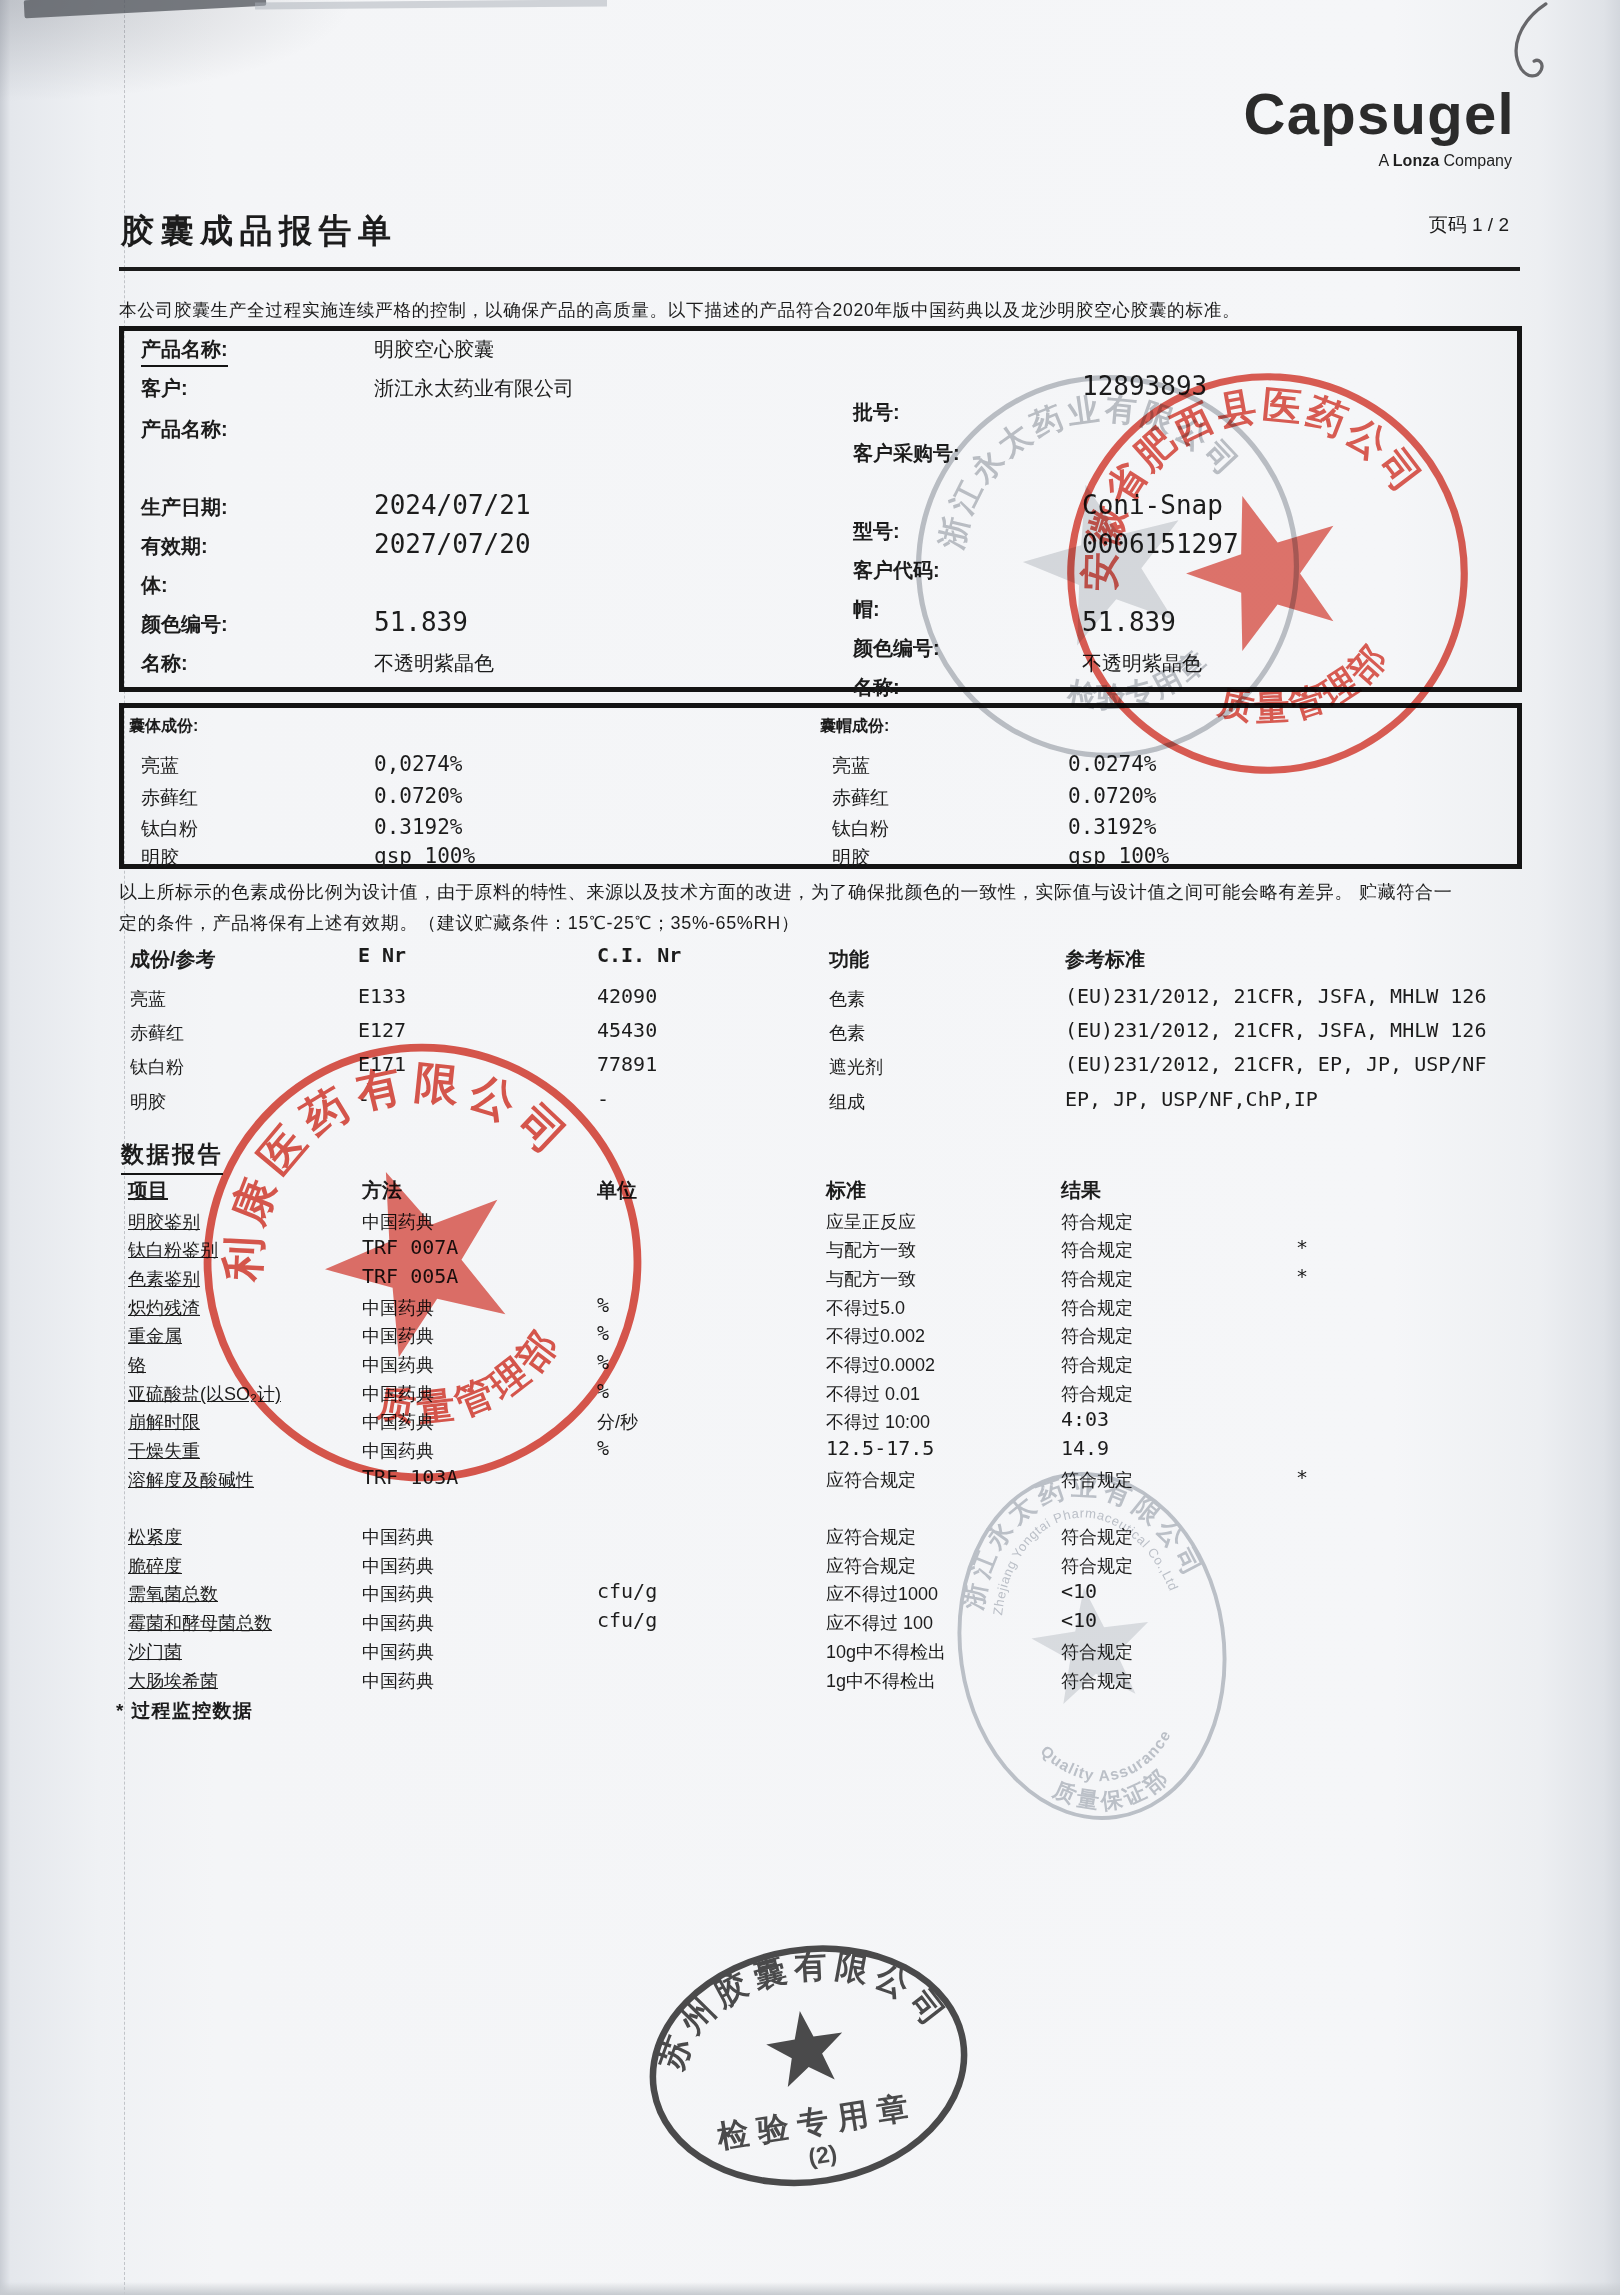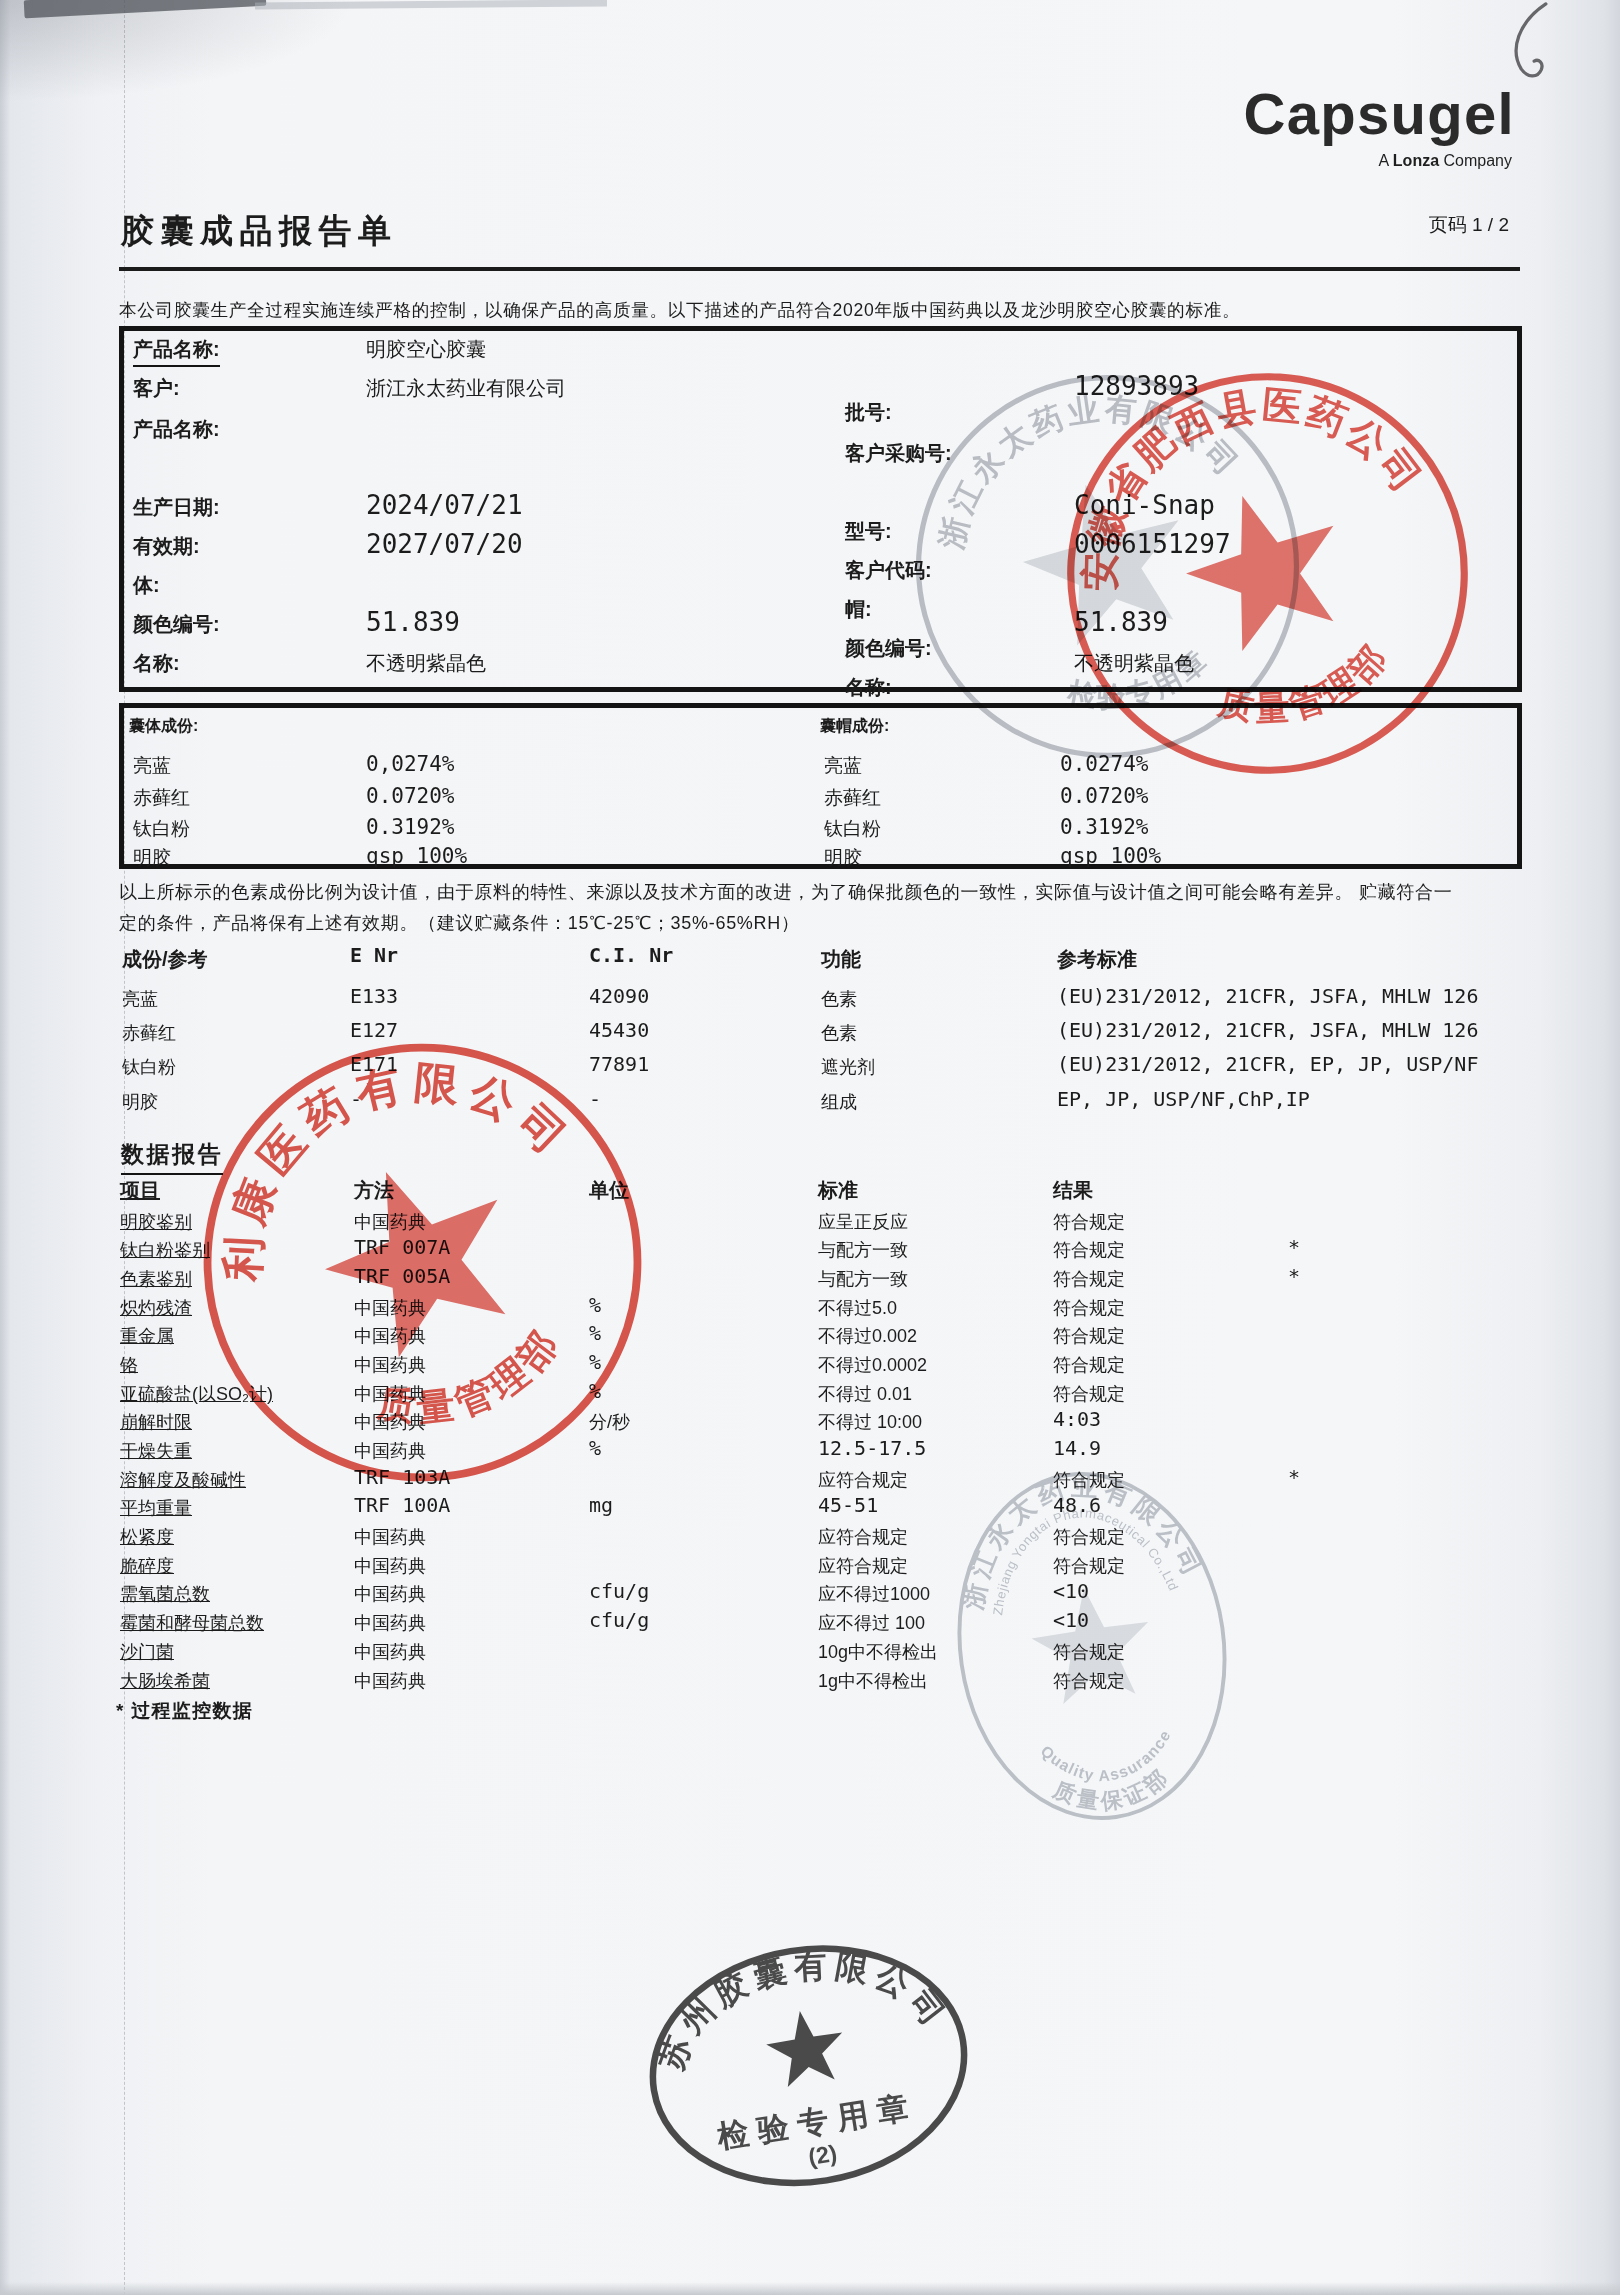--- a/index.html
+++ b/index.html
@@ -23,21 +23,21 @@
   .page-num{position:absolute;right:111px;top:212px;font-size:19px;}
 
   .doc-title{position:absolute;left:121px;top:209px;font-size:33px;font-weight:bold;letter-spacing:6.5px;}
   .title-rule{position:absolute;left:119px;top:267px;width:1401px;height:3.9px;background:#1b1b1b;}
   .intro{position:absolute;left:119px;top:282px;font-size:17.6px;white-space:nowrap;letter-spacing:0.7px;margin-top:16px;}
 
   .box{position:absolute;border:5.2px solid #141414;box-sizing:border-box;}
   .box1{left:119px;top:326px;width:1403px;height:366px;}
   .box2{left:119px;top:703px;width:1403px;height:166px;}
 
-  .prow,.crow,.irow,.rrow{position:absolute;left:4px;width:1303px;height:29px;}
+  .prow,.crow,.irow,.rrow{position:absolute;left:12px;width:1303px;height:29px;}
   .lab{font-weight:600;}
   .cjk{font-size:20px;}
   .mono{font-family:"DejaVu Sans Mono",monospace;font-size:26px;line-height:22px;}
   .prow span,.crow span,.irow span,.rrow span{position:absolute;top:0;white-space:nowrap;}
   .pl{left:129px;} .pv{left:362px;} .prl{left:841px;margin-top:24px;} .prv{left:1070px;}
   .u{border-bottom:2px solid #141414;padding-bottom:2px;}
 
   .comp-h{position:absolute;font-size:16px;font-weight:700;}
   .cl{left:129px;} .cv{left:362px;} .crl{left:820px;} .crv{left:1056px;}
   .crow .cjk,.comp-cjk{font-size:19px;}
@@ -275,28 +275,20 @@
     <span class="mono rc5">14.9</span>
     <span class="mono rc6"></span>
   </div>
   <div class="rrow" style="top:1468px">
     <span class="cjk rc1">溶解度及酸碱性</span>
     <span class="mono rc2">TRF 103A</span>
     <span class="mono rc3"></span>
     <span class="cjk rc4">应符合规定</span>
     <span class="cjk rc5">符合规定</span>
     <span class="mono rc6">*</span>
-  </div>
-  <div class="rrow" style="top:1496px">
-    <span class="cjk rc1">平均重量</span>
-    <span class="mono rc2">TRF 100A</span>
-    <span class="mono rc3">mg</span>
-    <span class="mono rc4">45-51</span>
-    <span class="mono rc5">48.6</span>
-    <span class="mono rc6"></span>
   </div>
   <div class="rrow" style="top:1525px">
     <span class="cjk rc1">松紧度</span>
     <span class="cjk rc2">中国药典</span>
     <span class="mono rc3"></span>
     <span class="cjk rc4">应符合规定</span>
     <span class="cjk rc5">符合规定</span>
     <span class="mono rc6"></span>
   </div>
   <div class="rrow" style="top:1554px">

